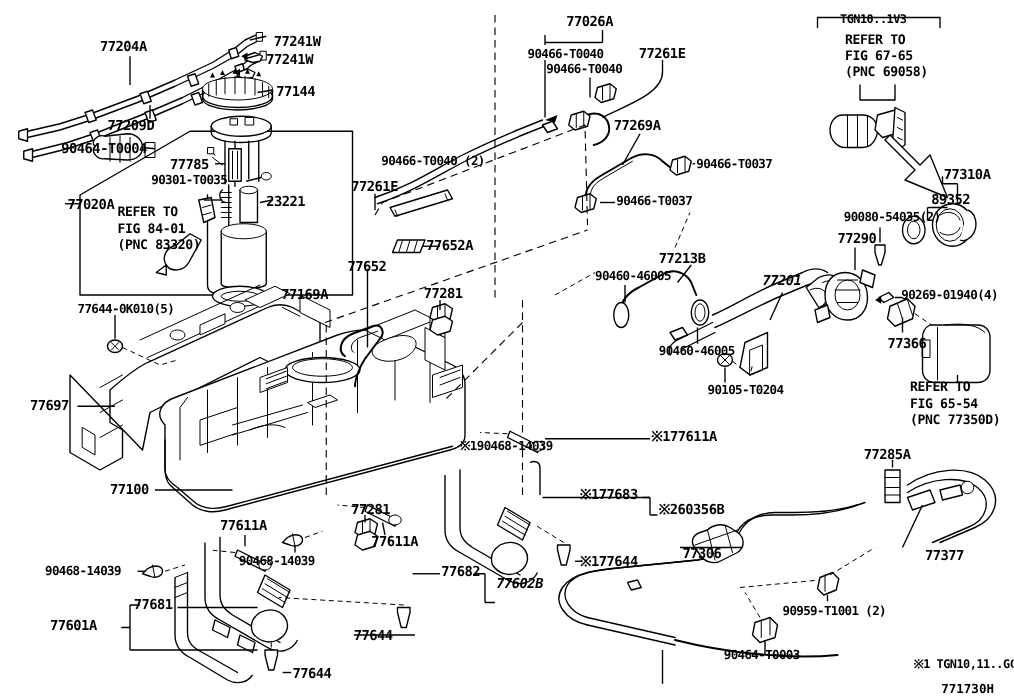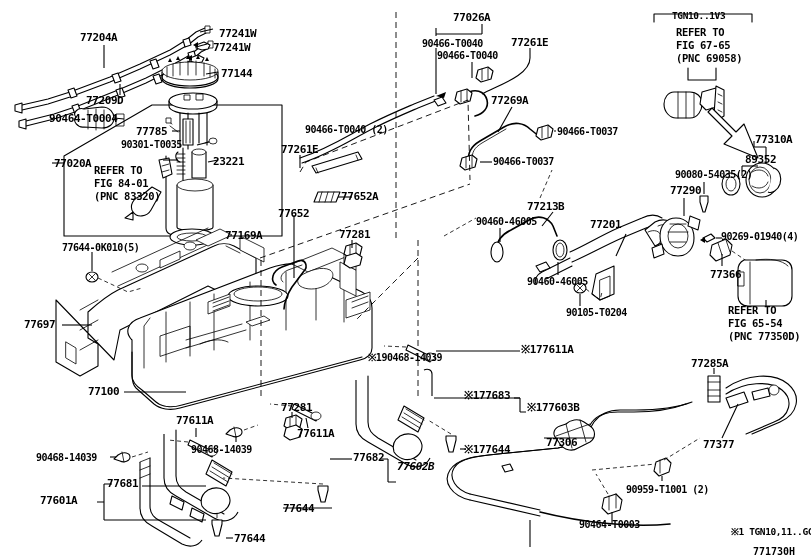--- a/index.html
+++ b/index.html
@@ -518,46 +518,46 @@
   <div class="lbl" style="left:453px; top:12px;">77026A</div>
   <div class="lbl s" style="left:422px; top:38px;">90466-T0040</div>
   <div class="lbl s" style="left:437px; top:50px;">90466-T0040</div>
   <div class="lbl" style="left:511px; top:37px;">77261E</div>
   <div class="lbl" style="left:491px; top:95px;">77269A</div>
   <div class="lbl s" style="left:557px; top:126px;">90466-T0037</div>
   <div class="lbl s" style="left:493px; top:156px;">90466-T0037</div>
   <div class="lbl" style="left:527px; top:201px;">77213B</div>
   <div class="lbl s" style="left:476px; top:216px;">90460-46005</div>
   <div class="lbl s" style="left:527px; top:276px;">90460-46005</div>
-  <div class="lbl" style="left:590px; top:219px;">77201</div>
+  <div class="lbl" style="left:610px; top:219px;font-style:italic;">77201</div>
   <div class="lbl s" style="left:566px; top:307px;">90105-T0204</div>
   <div class="lbl" style="left:670px; top:185px;">77290</div>
   <div class="lbl s" style="left:675px; top:169px;">90080-54035(2)</div>
   <div class="lbl" style="left:745px; top:154px;">89352</div>
   <div class="lbl" style="left:755px; top:134px;">77310A</div>
   <div class="lbl s" style="left:721px; top:231px;">90269-01940(4)</div>
   <div class="lbl" style="left:710px; top:269px;">77366</div>
 
   <div class="lbl s" style="left:368px; top:352px;">※190468-14039</div>
   <div class="lbl" style="left:521px; top:344px;">※177611A</div>
   <div class="lbl" style="left:464px; top:390px;">※177683</div>
-  <div class="lbl" style="left:527px; top:402px;">※177603B</div>
+  <div class="lbl" style="left:527px; top:402px;">※260356B</div>
   <div class="lbl" style="left:464px; top:444px;">※177644</div>
   <div class="lbl" style="left:397px; top:461px;font-style:italic;">77602B</div>
   <div class="lbl" style="left:353px; top:452px;">77682</div>
   <div class="lbl" style="left:283px; top:503px;">77644</div>
   <div class="lbl" style="left:297px; top:428px;">77611A</div>
   <div class="lbl s" style="left:191px; top:444px;">90468-14039</div>
   <div class="lbl" style="left:176px; top:415px;">77611A</div>
   <div class="lbl s" style="left:36px;  top:452px;">90468-14039</div>
   <div class="lbl" style="left:107px; top:478px;">77681</div>
   <div class="lbl" style="left:40px;  top:495px;">77601A</div>
   <div class="lbl" style="left:234px; top:533px;">77644</div>
   <div class="lbl" style="left:691px; top:358px;">77285A</div>
-  <div class="lbl" style="left:703px; top:439px;text-align:center;">77377</div>
+  <div class="lbl" style="left:740px; top:439px;text-align:center;">77377</div>
   <div class="lbl" style="left:546px; top:437px;">77306</div>
   <div class="lbl s" style="left:626px; top:484px;">90959-T1001 (2)</div>
   <div class="lbl s" style="left:579px; top:519px;">90464-T0003</div>
   <div class="lbl" style="left:507px; top:569px;">77035</div>
 
   <div class="lbl box" style="left:94px; top:164px;">REFER TO
 FIG 84-01
 (PNC 83320)</div>
 
   <div class="lbl tgn" style="left:656px; top:10px;">TGN10..1V3</div>

